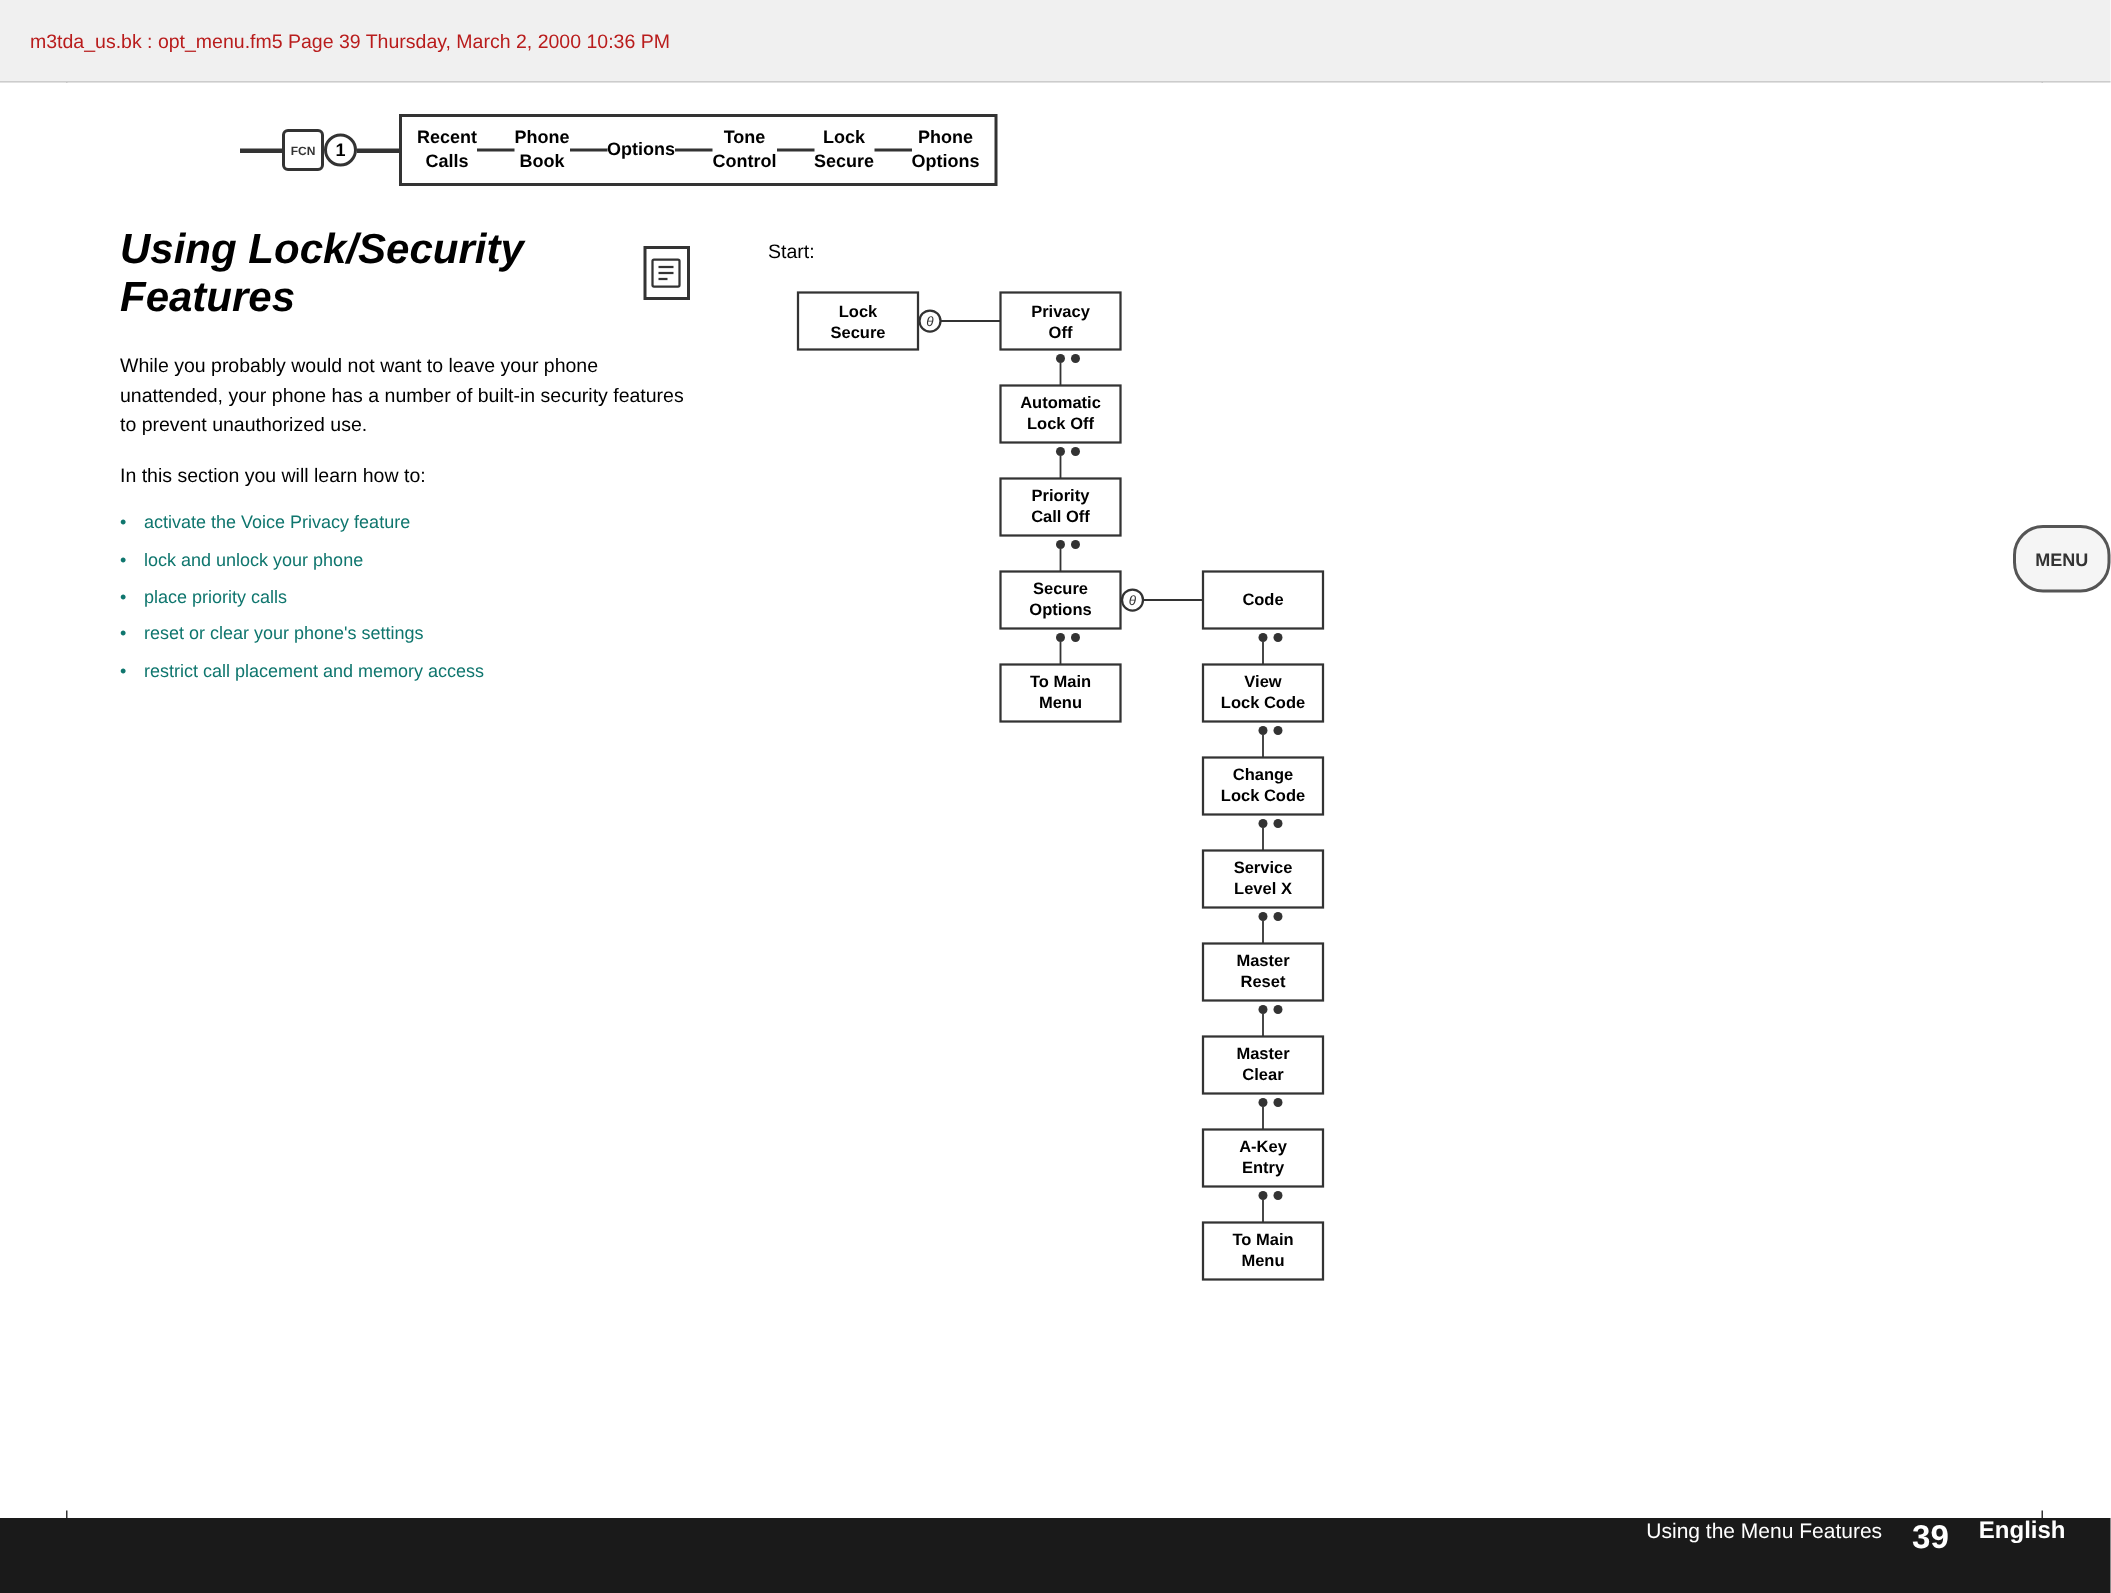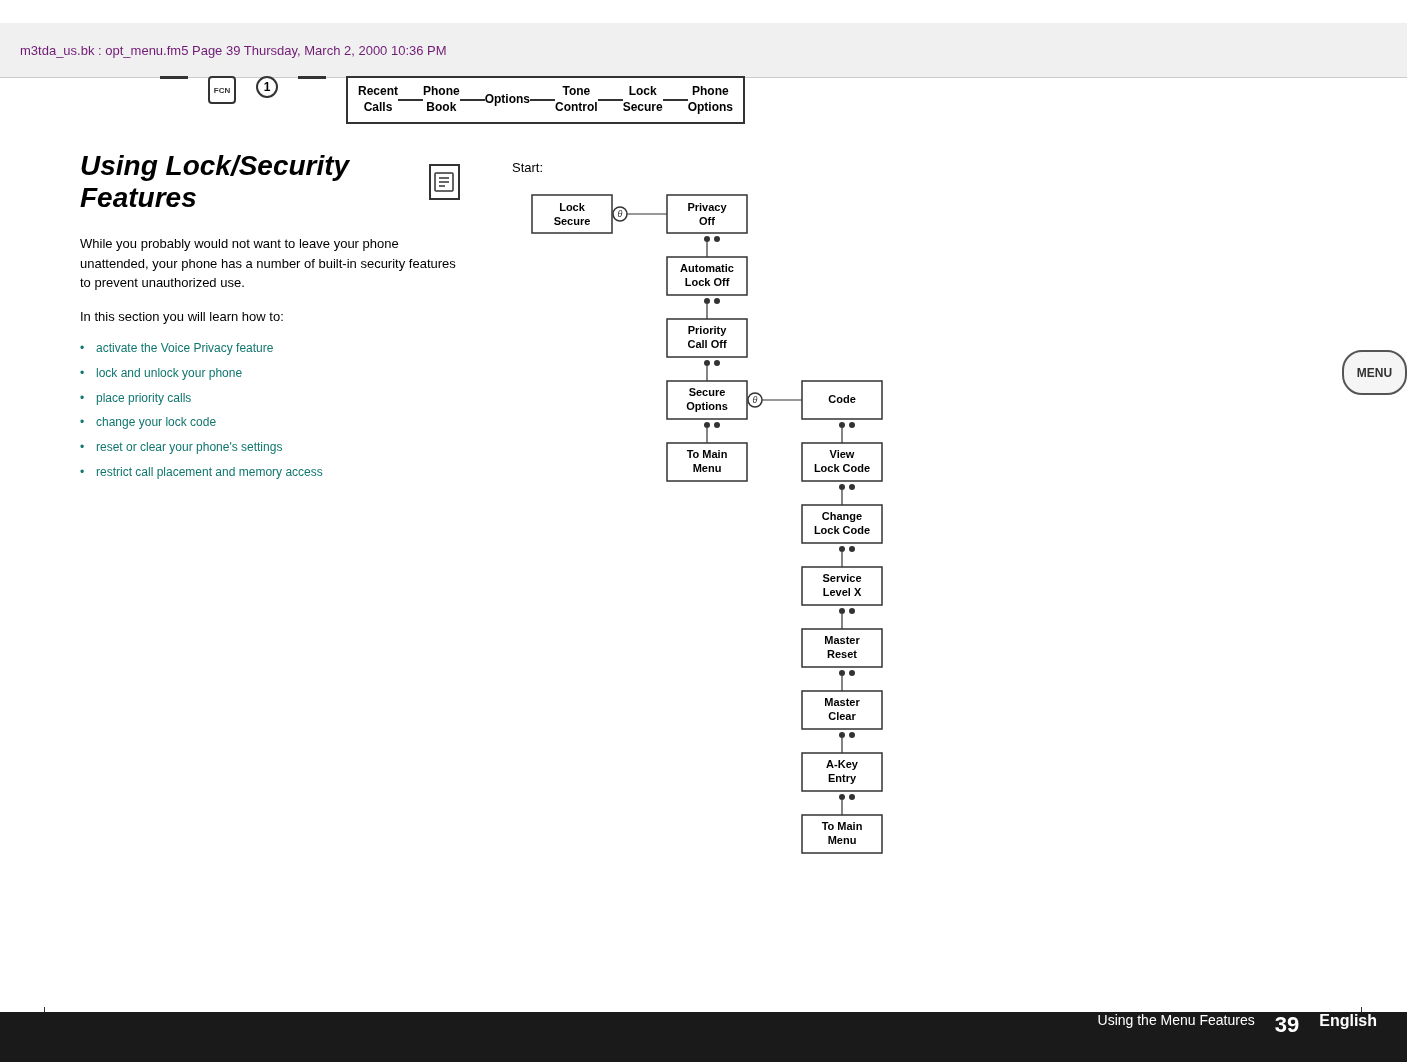--- a/index.html
+++ b/index.html
@@ -36,39 +36,38 @@
       top: 0;
       left: 0;
       right: 0;
       height: 55px;
       background: #f0f0f0;
       border-bottom: 1px solid #ccc;
       display: flex;
       align-items: center;
       padding: 0 20px;
       font-size: 13px;
-      color: #701a75;
-      margin-top: 23px;
+      color: #b91c1c;
     }
 
     
     .nav-area {
       position: absolute;
       top: 65px;
       left: 160px;
       right: 120px;
       height: 70px;
       display: flex;
       align-items: center;
     }
 
     .nav-start {
       display: flex;
-      align-items: flex-start;
-      gap: 20px;
+      align-items: center;
+      gap: 0;
     }
 
     .nav-icon-box {
       width: 28px;
       height: 28px;
       border: 2px solid #333;
       border-radius: 4px;
       display: flex;
       align-items: center;
       justify-content: center;
@@ -286,21 +285,20 @@
       </div>
     </div>
 
     <p class="body-text">While you probably would not want to leave your phone unattended, your phone has a number of built-in security features to prevent unauthorized use.</p>
     <p class="body-text">In this section you will learn how to:</p>
 
     <ul class="bullet-list">
       <li>activate the Voice Privacy feature</li>
       <li>lock and unlock your phone</li>
       <li>place priority calls</li>
-      <li>change your lock code</li>
       <li>reset or clear your phone's settings</li>
       <li>restrict call placement and memory access</li>
     </ul>
   </div>
 
   <div class="right-col">
     <div class="start-label">Start:</div>
 
     <svg style="position:absolute;top:35px;left:0;width:420px;height:760px;" viewBox="0 0 420 760" xmlns="http://www.w3.org/2000/svg">
 

